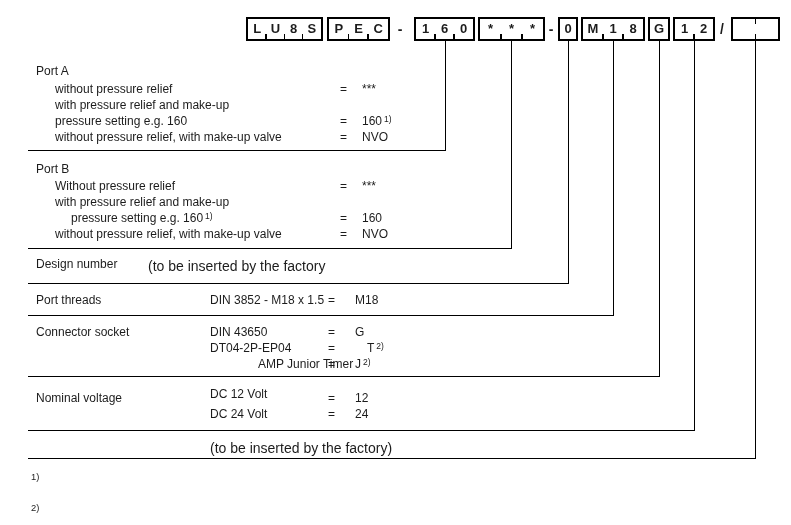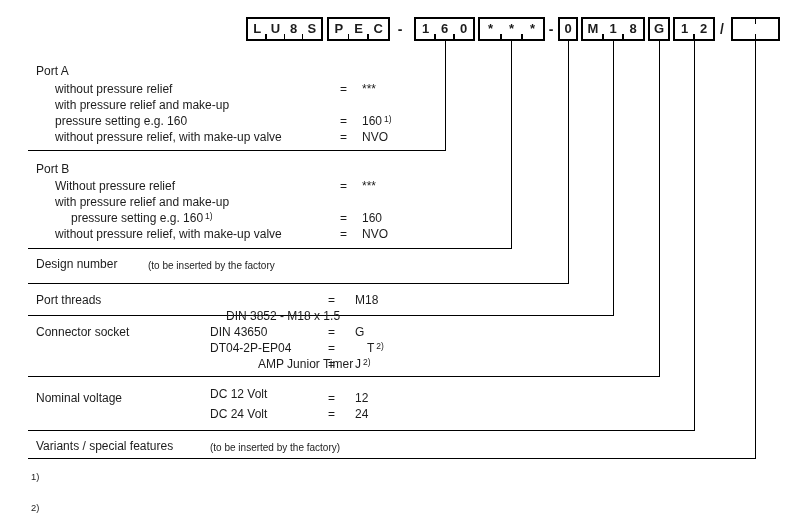--- a/index.html
+++ b/index.html
@@ -11,21 +11,21 @@
   .cc{flex:1 1 0;text-align:center;font-size:13px;font-weight:700;line-height:20px;
       position:relative;color:#1c1c1c;}
   .cc + .cc::before{content:"";position:absolute;left:-1px;bottom:0;width:1.5px;height:5px;background:#000;}
   .cbox-variant .cc + .cc::after{content:"";position:absolute;left:-1px;top:0;width:1.5px;height:5px;background:#000;}
   .csep{position:absolute;top:21px;font-size:14px;font-weight:700;color:#1c1c1c;text-align:center;}
   
   .lshape{position:absolute;left:28px;top:41px;border-right:1.5px solid #000;border-bottom:1.5px solid #000;
           pointer-events:none;}
   
   .t{position:absolute;font-size:12px;line-height:14px;white-space:nowrap;color:#1c1c1c;}
-  .t-sm{position:absolute;font-size:10px;line-height:12px;white-space:nowrap;color:#1c1c1c;}
+  .t-sm{position:absolute;font-size:14px;line-height:12px;white-space:nowrap;color:#1c1c1c;}
   .sup{font-size:8.5px;position:relative;top:-3.5px;margin-left:2px;}
   .fn{position:absolute;font-size:9.4px;line-height:13px;color:#1c1c1c;}
   .fn-text{white-space:normal;}
 </style>
 </head>
 <body>
 
 <div id="stage">
 
   <div class="cbox" style="left:246px;width:77px;">
@@ -101,21 +101,21 @@
   <span class="t" style="left:340px;top:211px;">=</span>
   <span class="t" style="left:362px;top:211px;">160</span>
   <span class="t" style="left:55px;top:227px;">without pressure relief, with make-up valve</span>
   <span class="t" style="left:340px;top:227px;">=</span>
   <span class="t" style="left:362px;top:227px;">NVO</span>
 
   <span class="t" style="left:36px;top:257px;">Design number</span>
   <span class="t-sm" style="left:148px;top:260px;">(to be inserted by the factory</span>
 
   <span class="t" style="left:36px;top:293px;">Port threads</span>
-  <span class="t" style="left:210px;top:309px;margin-left:16px;">DIN 3852 - M18 x 1.5</span>
+  <span class="t" style="left:210px;top:293px;">DIN 3852 - M18 x 1.5</span>
   <span class="t" style="left:328px;top:293px;">=</span>
   <span class="t" style="left:355px;top:293px;">M18</span>
 
   <span class="t" style="left:36px;top:325px;">Connector socket</span>
   <span class="t" style="left:210px;top:325px;">DIN 43650</span>
   <span class="t" style="left:328px;top:325px;">=</span>
   <span class="t" style="left:355px;top:325px;">G</span>
   <span class="t" style="left:210px;top:341px;">DT04-2P-EP04</span>
   <span class="t" style="left:328px;top:341px;">=</span>
   <span class="t" style="left:355px;top:341px;margin-left:12px;"><span>T</span><span class="sup">2)</span></span>
@@ -124,19 +124,18 @@
   <span class="t" style="left:355px;top:357px;"><span>J</span><span class="sup">2)</span></span>
 
   <span class="t" style="left:36px;top:391px;">Nominal voltage</span>
   <span class="t" style="left:210px;top:387px;text-align:right;">DC 12 Volt</span>
   <span class="t" style="left:328px;top:391px;">=</span>
   <span class="t" style="left:355px;top:391px;">12</span>
   <span class="t" style="left:210px;top:407px;">DC 24 Volt</span>
   <span class="t" style="left:328px;top:407px;">=</span>
   <span class="t" style="left:355px;top:407px;">24</span>
 
-  <span class="t" style="left:36px;top:439px;">Variants / special features</span>
   <span class="t-sm" style="left:210px;top:442px;">(to be inserted by the factory)</span>
 
   <span class="fn" style="left:31px;top:470px;">1)</span>
   <span class="fn" style="left:31px;top:501px;">2)</span>
 
 </div>
 
 </body></html>

